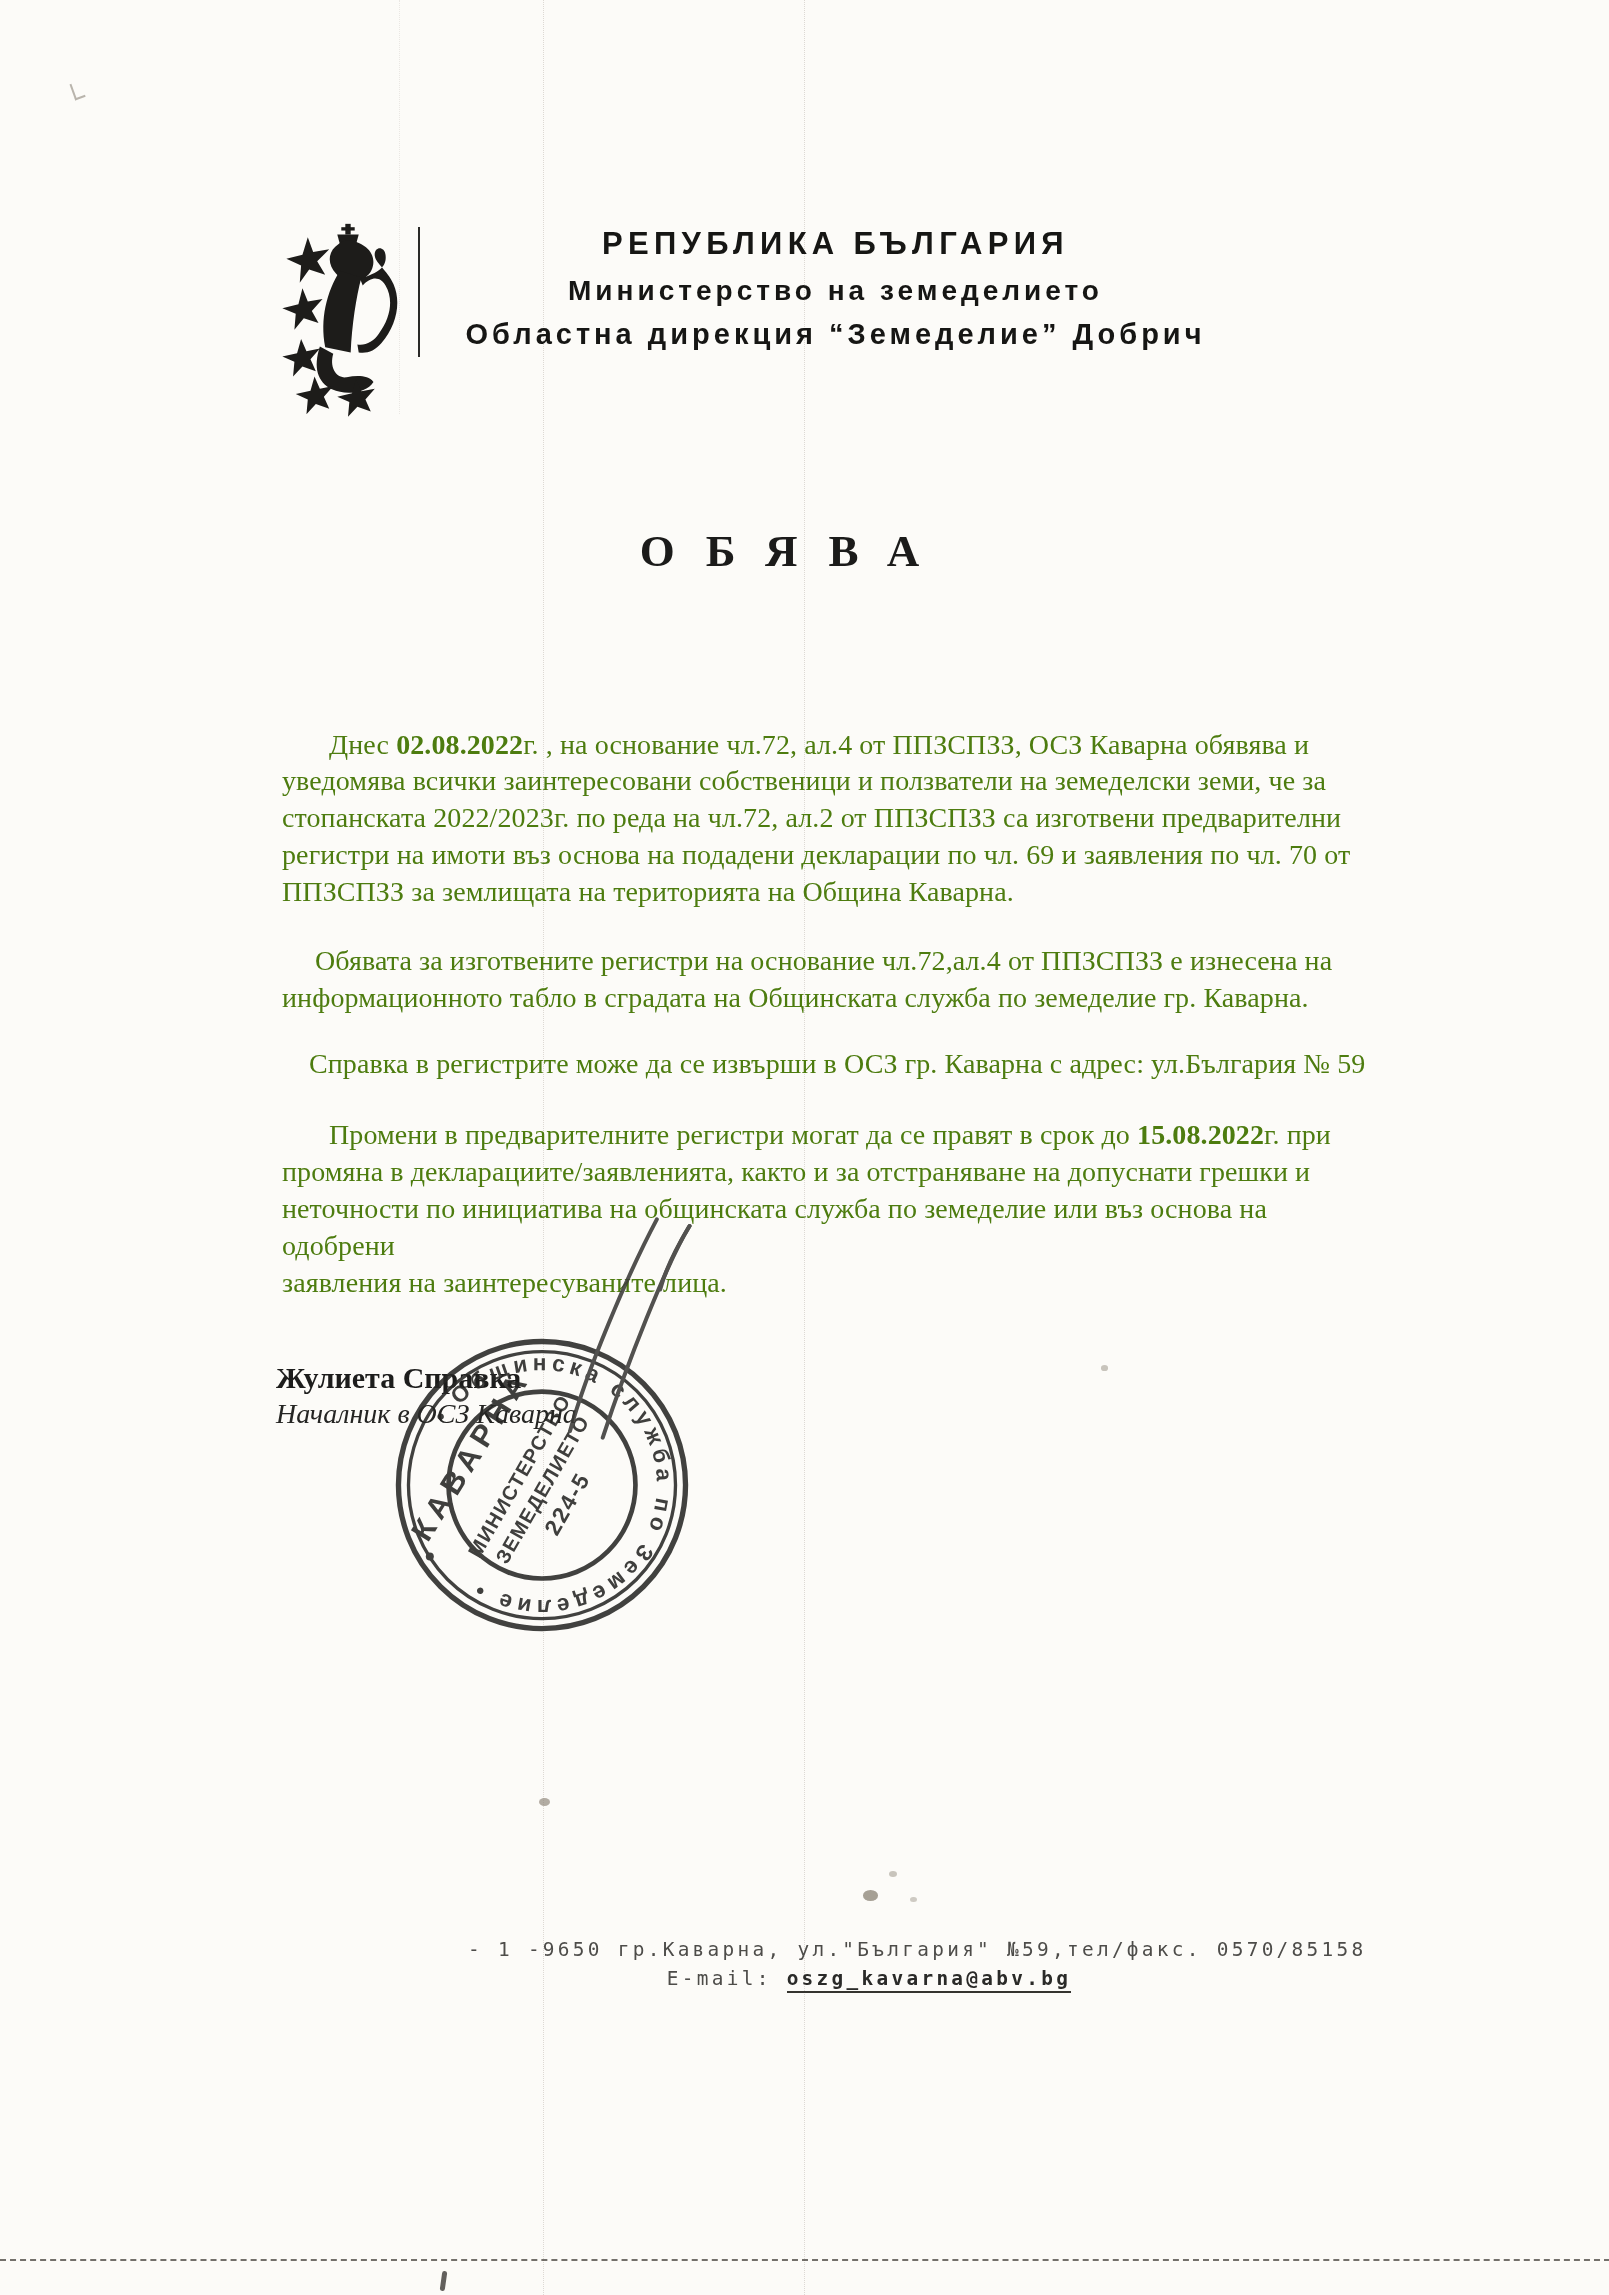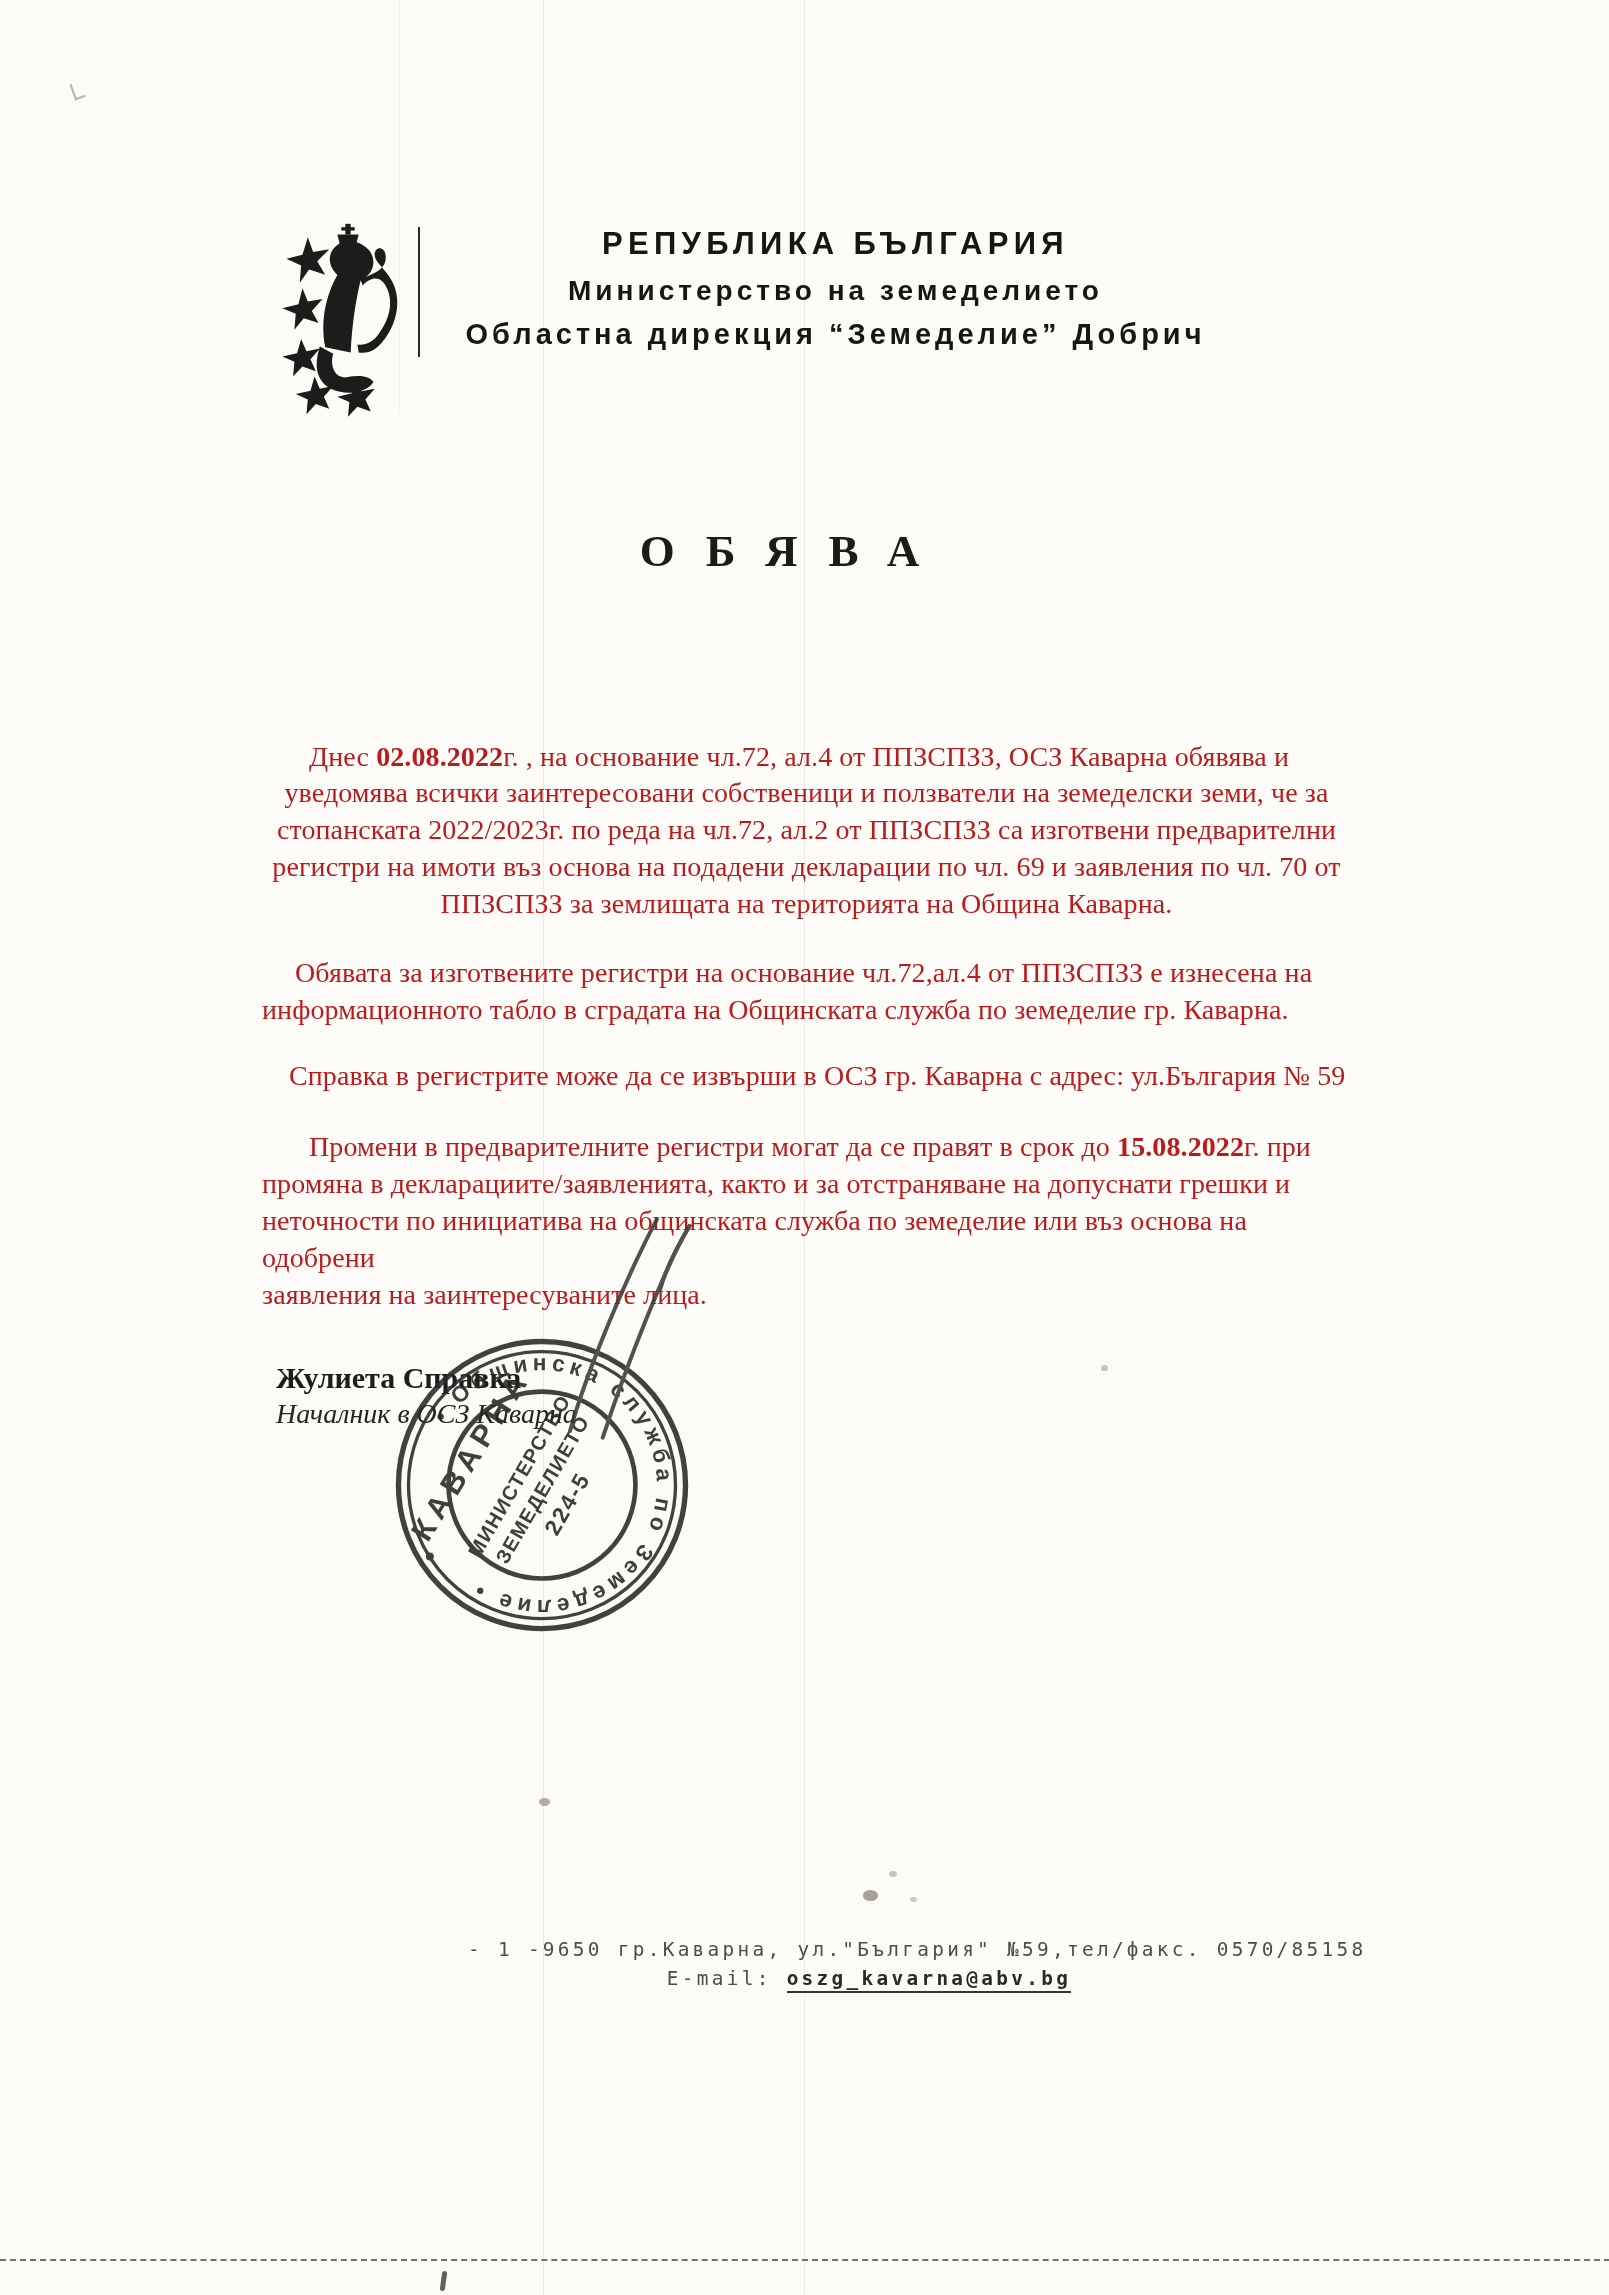--- a/index.html
+++ b/index.html
@@ -28,24 +28,24 @@
   .h3{top:318px;font-size:29px;letter-spacing:4px;}
   .h4{top:361px;font-size:28px;letter-spacing:2.7px;}
   .logo{position:absolute;left:281px;top:221px;width:134px;height:200px;}
   .hdr-divider{position:absolute;left:418px;top:227px;height:130px;width:0;border-left:2.7px solid #2a2a28;}
 
   
   .doc-title{position:absolute;left:0;top:525px;width:1590px;text-align:center;
     font-size:45px;font-weight:700;color:#1b1b1a;letter-spacing:31px;white-space:nowrap;}
 
   
-  .para{position:absolute;left:262px;width:1089px;font-size:28px;line-height:37px;
-    color:#b91c1c;white-space:pre-line;letter-spacing:0.1px;margin-top:12px;}
+  .para{position:absolute;left:282px;width:1089px;font-size:28px;line-height:37px;
+    color:#4d7c0f;white-space:pre-line;letter-spacing:0.1px;}
   .p1l1{top:726px;padding-left:47px;}
-  .p1rest{top:762px;text-align:center;}
+  .p1rest{top:762px;}
   .p2{top:942px;text-indent:33px;}
   .p3{top:1045px;text-indent:27px;}
   .p4l1{top:1116px;padding-left:47px;}
   .p4rest{top:1153px;}
   .bdate{font-weight:700;}
 
   
   .sig-name{position:absolute;left:276px;top:1361px;font-size:30px;font-weight:700;color:#1d1d1c;white-space:nowrap;}
   .sig-role{position:absolute;left:276px;top:1398px;font-size:28px;font-style:italic;color:#252523;white-space:nowrap;}
 

